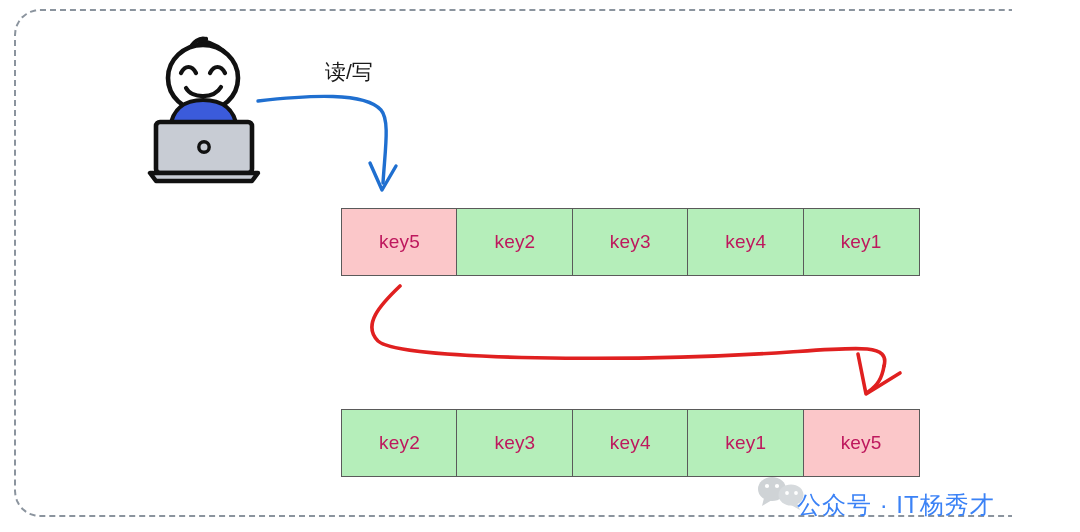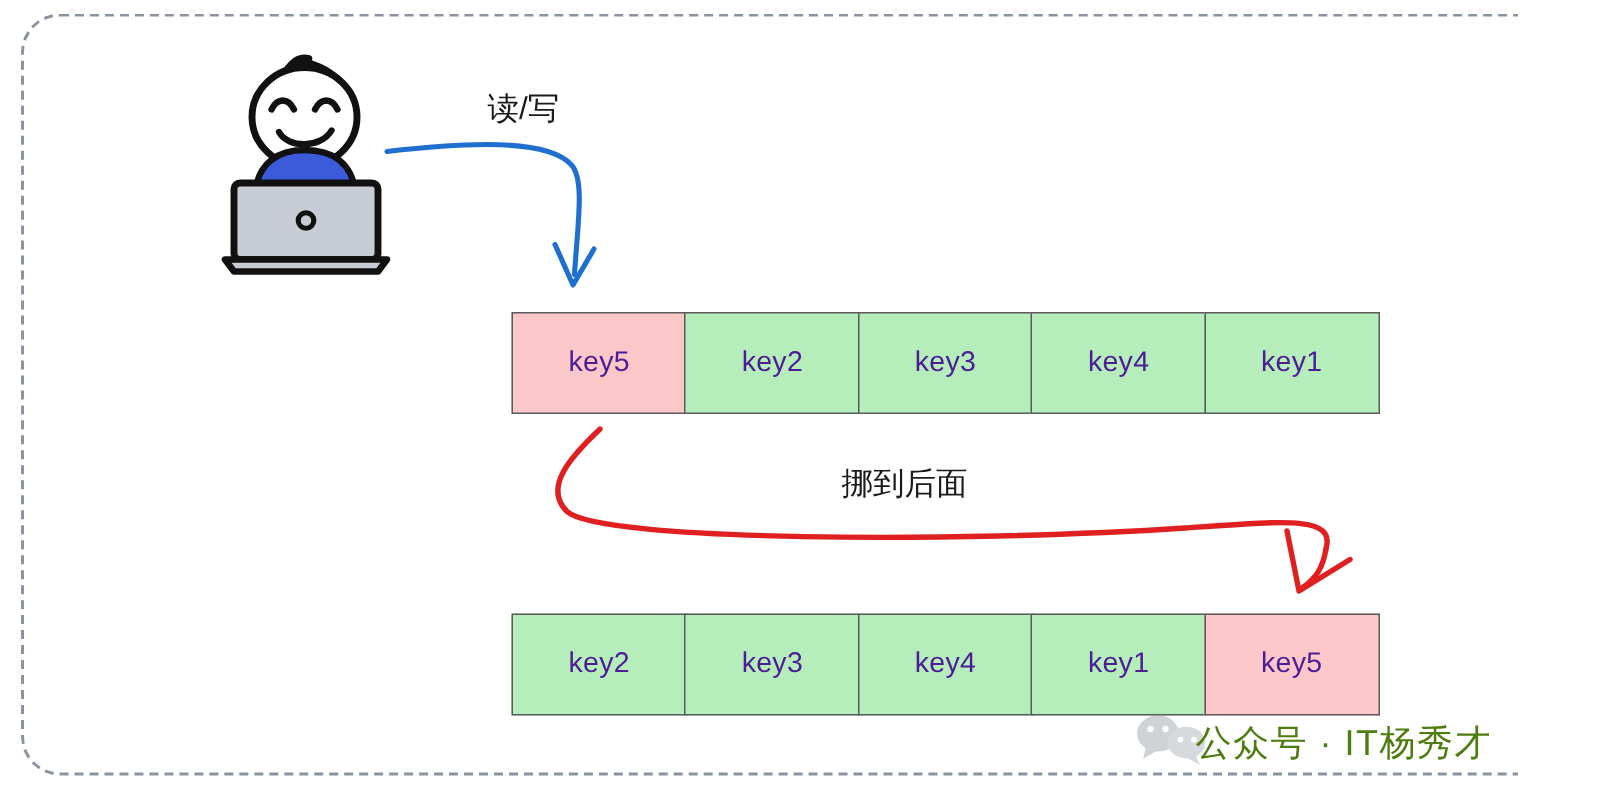--- a/index.html
+++ b/index.html
@@ -49,21 +49,21 @@
   .cell {
     width: 117px;
     height: 68px;
     box-sizing: border-box;
     border: 1.6px solid #5a5a5a;
     margin-right: -1.6px;
     display: flex;
     align-items: center;
     justify-content: center;
     font-size: 19px;
-    color: #4c1d95;
+    color: #be185d;
     letter-spacing: 0.2px;
   }
   .cell.green { background: #b5eeba; text-align: right; }
   .cell.pink  { background: #fbc7c9; }
 
   
   .label {
     position: absolute;
     color: #1a1a1a;
     white-space: nowrap;
@@ -75,23 +75,23 @@
   }
   #label-move {
     left: 561px;
     top: 308px;
     font-size: 21px;
   }
   
   #watermark-text {
     position: absolute;
     left: 797px;
-    top: 479px;
+    top: 489px;
     font-size: 24px;
-    color: #4d7c0f;
+    color: #3b82f6;
     white-space: nowrap;
     letter-spacing: 1px;
   }
 </style>
 </head>
 <body>
 
 <div id="canvas">
 
   <div id="dashed-frame"></div>
@@ -144,21 +144,20 @@
       <path d="M797 503 L 800 510 L 791 505 Z" fill="#d6dadd"></path>
       <circle cx="767" cy="486" r="2.1" fill="#ffffff"></circle>
       <circle cx="777" cy="486" r="2.1" fill="#ffffff"></circle>
       <circle cx="787" cy="493" r="1.9" fill="#ffffff"></circle>
       <circle cx="796" cy="493" r="1.9" fill="#ffffff"></circle>
     </g>
   </svg>
 
   <div class="label" id="label-readwrite">读/写</div>
 
-  <div class="label" id="label-move">挪到后面</div>
 
   <div class="array-row" id="row-before">
     <div class="cell pink">key5</div>
     <div class="cell green">key2</div>
     <div class="cell green">key3</div>
     <div class="cell green">key4</div>
     <div class="cell green">key1</div>
   </div>
 
   <div class="array-row" id="row-after">

